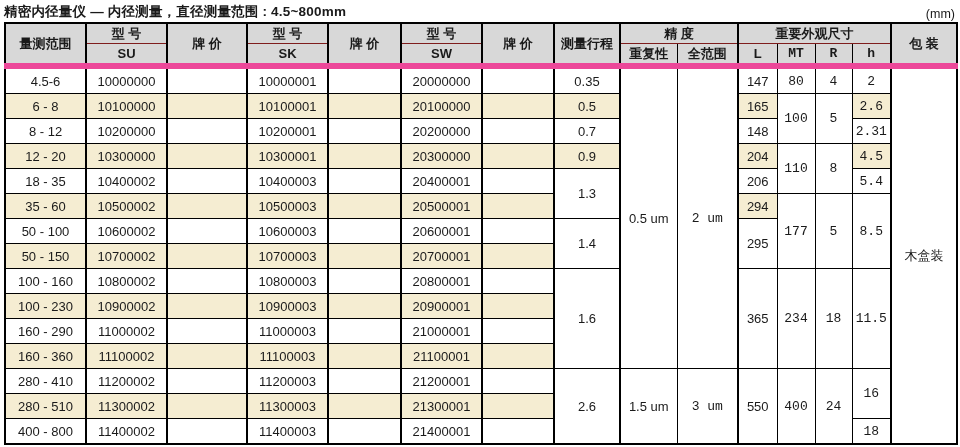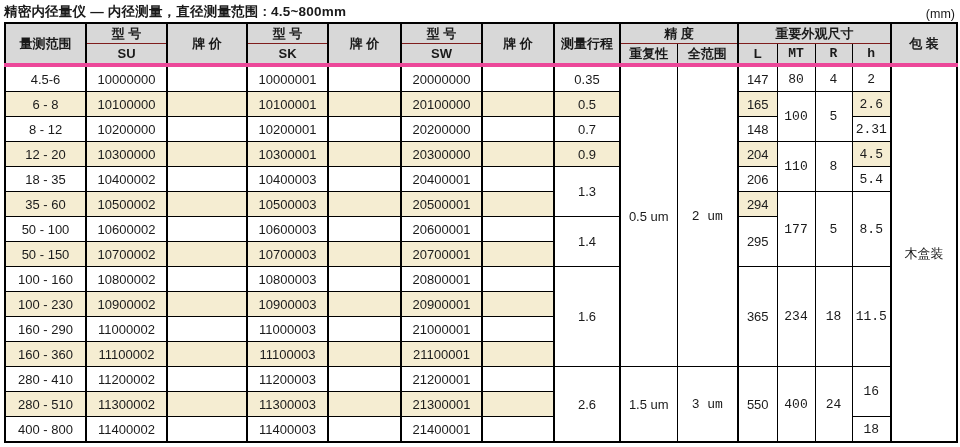--- a/index.html
+++ b/index.html
@@ -6,21 +6,21 @@
   body{width:960px;height:447px;font-family:"Liberation Sans","DejaVu Sans",sans-serif;color:#1a1a1a;}
   .page{position:relative;width:960px;height:400px;box-sizing:border-box;padding:2px 4px 0 4px;background:#fff;}
   .topbar{display:flex;justify-content:space-between;align-items:flex-end;height:19px;margin:0 0 1px 0;}
   .title{font-size:13.5px;font-weight:bold;letter-spacing:0.2px;}
   .unit{font-size:12.5px;color:#1a1a1a;padding-right:1px;text-align:right;}
   table.spec{border-collapse:collapse;table-layout:fixed;width:952px;border:2px solid #000;padding-left:22px;}
   th,td{padding:0;margin:0;text-align:center;vertical-align:middle;font-size:13px;white-space:nowrap;overflow:hidden;}
   thead th{background:#d8d8d8;font-weight:bold;height:19px;}
   thead tr.sub th{border-top:1px solid #7f1d1d;}
   tbody td{height:24px;border-top:1px solid #000;background:#fff;}
-  tbody tr:first-child td{border-top:4px solid #ec4899;border-radius:7px;}
+  tbody tr:first-child td{border-top:6px solid #ec4899;border-radius:7px;}
   .b2{border-left:2px solid #000;}
   .b1{border-left:1px solid #000;font-family:Liberation Mono, monospace;}
   td.hl{background:#f5edd2;text-align:center;}
 </style>
 </head>
 <body>
 
 <div class="page">
   <div class="topbar">
     <div class="title">精密内径量仪 — 内径测量，直径测量范围 : 4.5~800mm</div>

